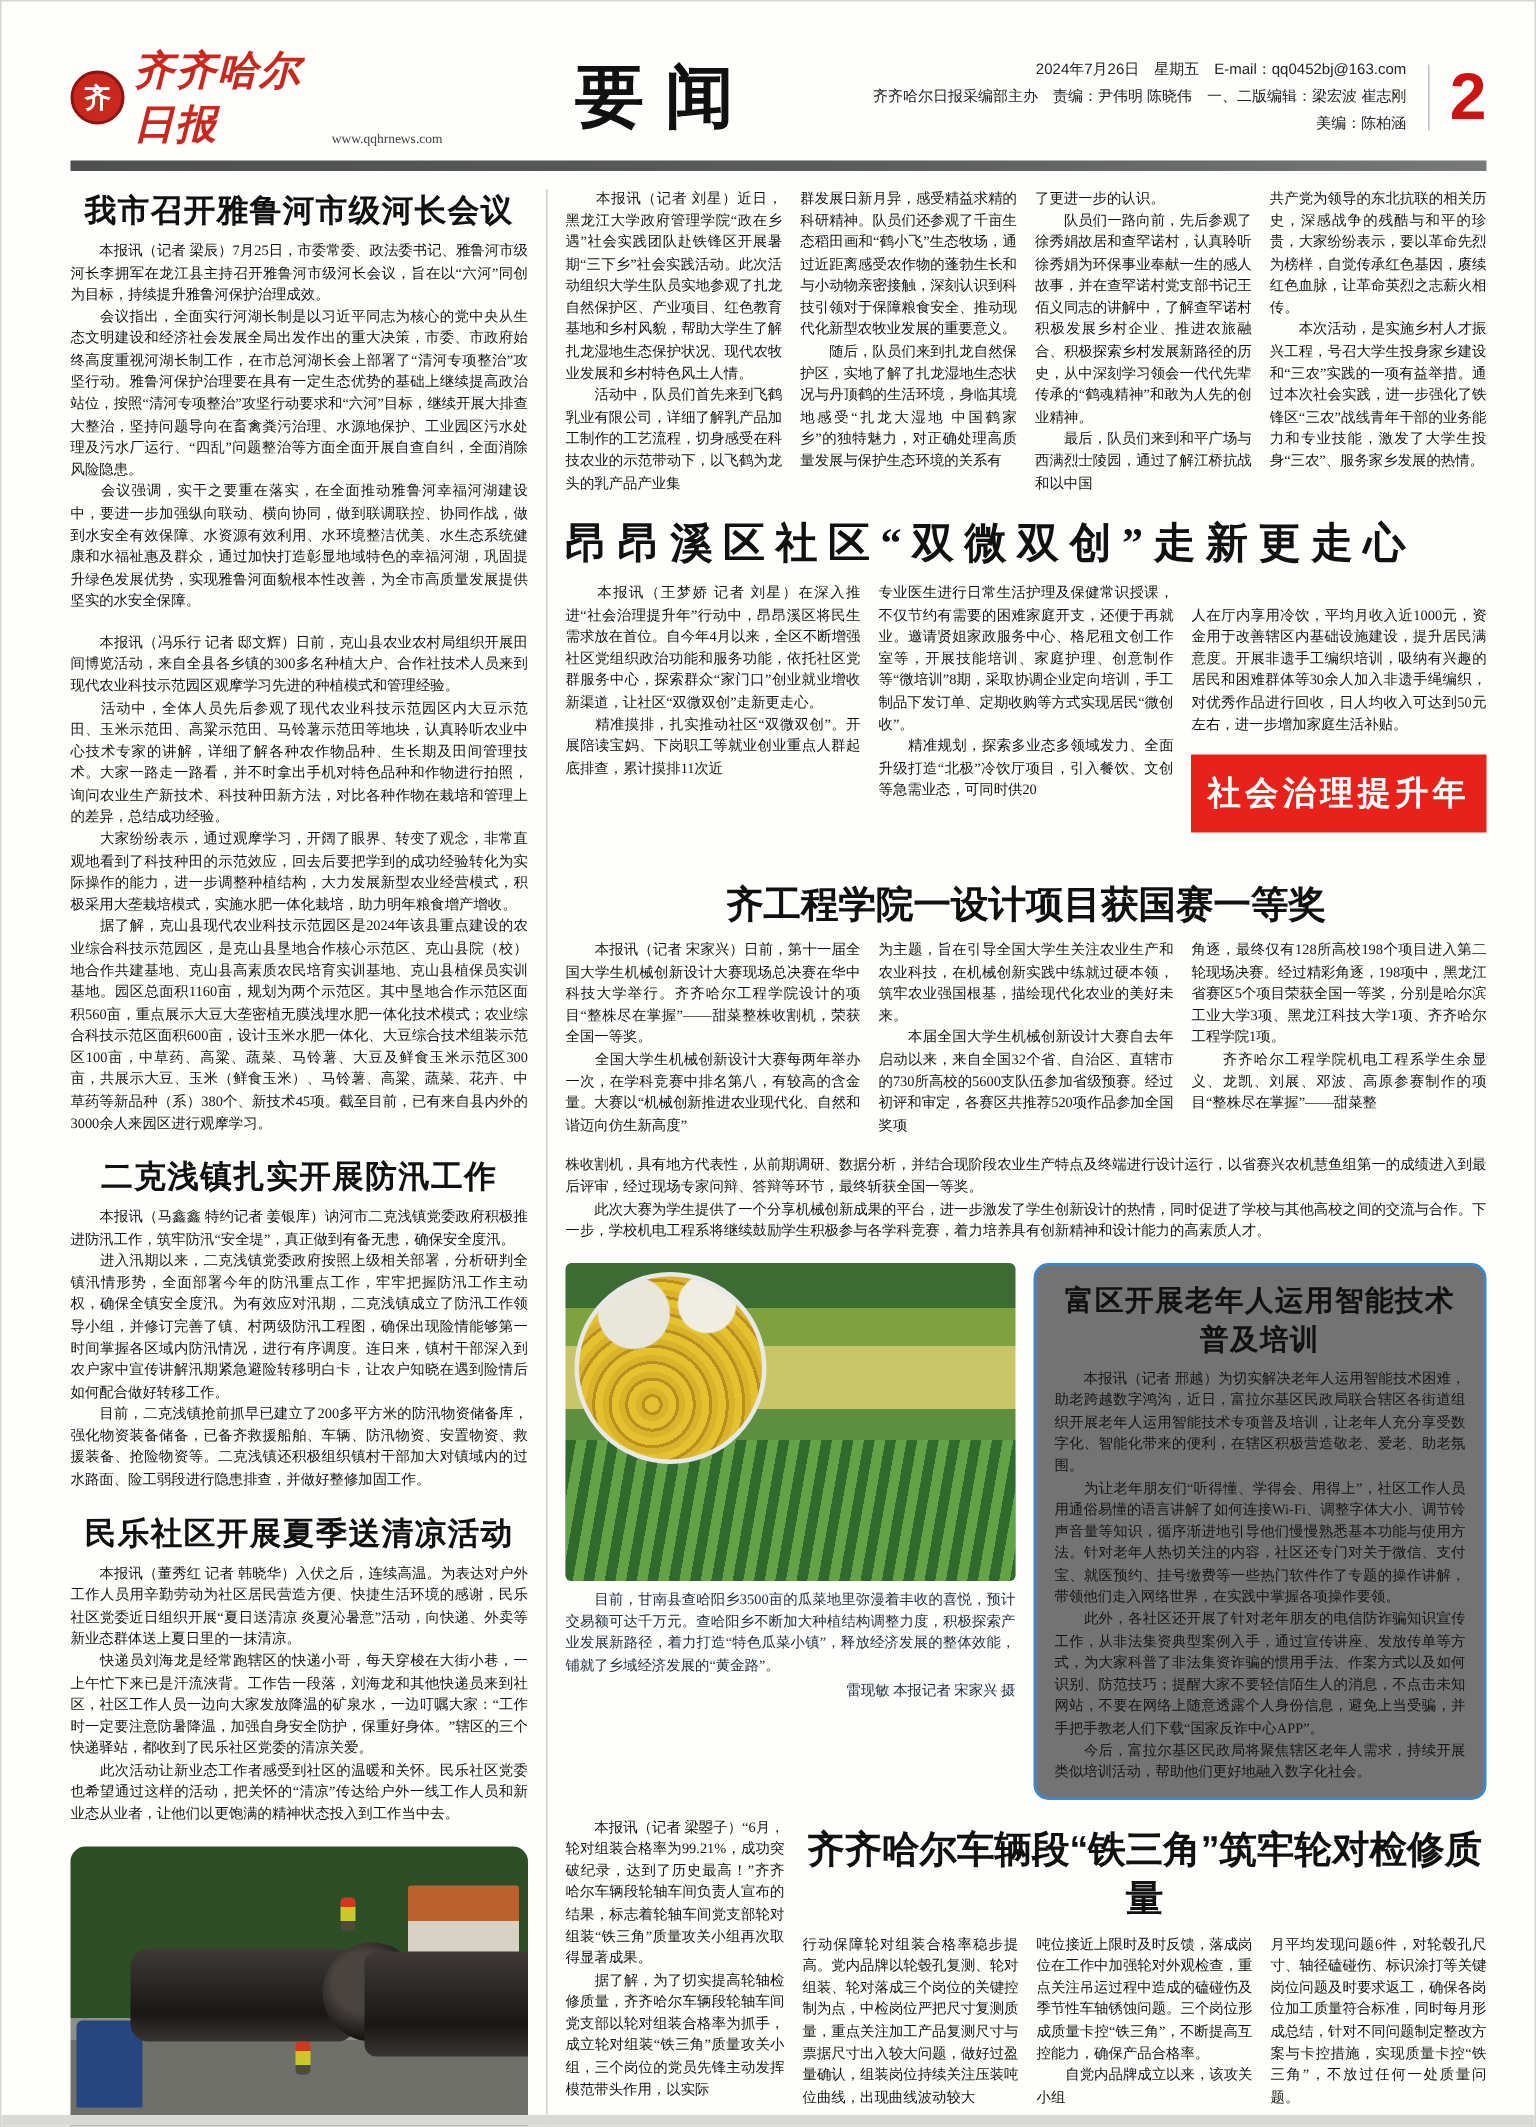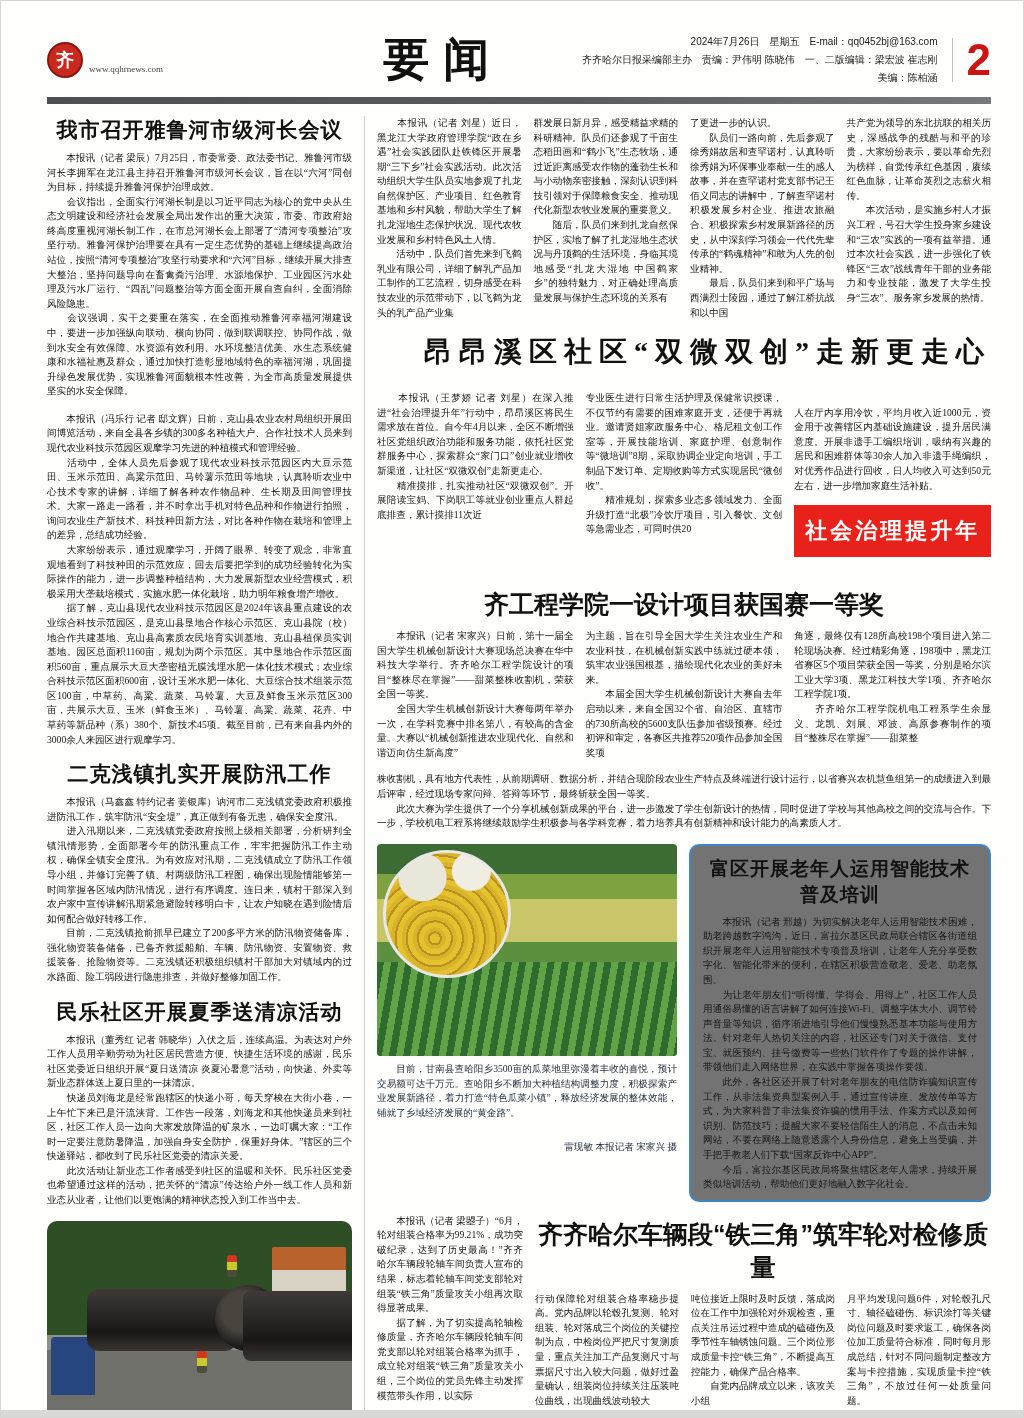--- a/index.html
+++ b/index.html
@@ -31,21 +31,21 @@
 
   .art { margin-bottom:13px; }
   .h-left { font-size:21px; font-weight:900; text-align:center; letter-spacing:1px; margin-bottom:7px; }
   .body, .c { font-size:9.6px; line-height:1.52; text-align:justify; white-space:pre-line; color:#141414; }
 
   .colrow { display:flex; gap:12px; }
   .colrow .c { flex:1; }
 
   .h-big  { font-size:33px; font-weight:900; text-align:center; margin:0 0 10px;
             font-family:"Liberation Sans","DejaVu Sans",sans-serif; letter-spacing:1px; }
-  .h-ang  { font-size:28px; font-weight:900; text-align:right; letter-spacing:7px; margin:8px 0 20px; }
+  .h-ang  { font-size:28px; font-weight:900; text-align:left; letter-spacing:7px; margin:8px 0 8px; }
   .h-mid  { font-size:25px; font-weight:900; text-align:center; margin:4px 0 8px;
             font-family:"Liberation Sans","DejaVu Sans",sans-serif; }
 
   .badge { background:#e8221a; color:#fff; font-size:22px; font-weight:900; letter-spacing:3px;
            text-align:center; padding:9px 4px; margin-top:12px;
            font-family:"Liberation Sans",sans-serif; }
 
   
   .midband { display:flex; gap:12px; margin-bottom:12px; }
   .photo2wrap { width:300px; flex:0 0 auto; }
@@ -53,21 +53,21 @@
             background:linear-gradient(180deg,#3c6b33 0 14%, #7da23f 14% 26%, #c9c66a 26% 46%, #5c9040 46% 60%, #3f7c35 60% 100%); }
   .rows { position:absolute; left:0; right:0; bottom:0; height:44%;
           background:repeating-linear-gradient(100deg,#2f6b2c 0 7px,#63a348 7px 14px); }
   .inset { position:absolute; left:6px; top:6px; width:128px; height:128px; border-radius:50%;
            border:3px solid #e8e8e8; overflow:hidden;
            background:radial-gradient(circle at 30% 20%, #e9e6da 0 18%, transparent 19%),
                       radial-gradient(circle at 70% 15%, #f0eee2 0 14%, transparent 15%),
                       repeating-radial-gradient(circle at 40% 70%, #e3c12f 0 5px, #b98f1f 5px 7px, #d9b32a 7px 11px),
                       #caa623; }
   .cap { font-size:9.6px; line-height:1.55; text-align:justify; white-space:pre-line; color:#1c2a3a; margin-top:6px; }
-  .credit { font-size:9.6px; text-align:right; color:#1c2a3a; margin-top:20px; }
+  .credit { font-size:9.6px; text-align:right; color:#1c2a3a; margin-top:2px; }
 
   .fuqu { flex:1; border:2px solid #3f86c4; border-radius:10px; padding:10px 12px 8px; background:#737373; }
   .fuqu h3 { font-size:19px; font-weight:900; text-align:center; letter-spacing:1px; margin-bottom:7px; }
   .fuqu .body { font-size:9.6px; }
 
   
   .split { display:flex; gap:12px; margin-bottom:12px; }
   .split .firstcol { width:146px; flex:0 0 auto; }
   .split .rest { flex:1; }
 
@@ -85,20 +85,23 @@
 </style>
 </head>
 <body>
 
 <div class="page">
   <div class="inner">
 
     <div class="masthead">
       <div class="brand">
         <div class="emblem">齐</div>
+        <div>
+          <div class="paper-name">齐齐哈尔日报</div>
+        </div>
         <div class="site">www.qqhrnews.com</div>
       </div>
       <div class="section-title">要闻</div>
       <div class="head-info">
         <div>2024年7月26日　星期五　E-mail：qq0452bj@163.com</div>
         <div>齐齐哈尔日报采编部主办　责编：尹伟明 陈晓伟　一、二版编辑：梁宏波 崔志刚　美编：陈柏涵</div>
       </div>
       <div class="pageno">2</div>
     </div>
     <div class="head-rule"></div>

